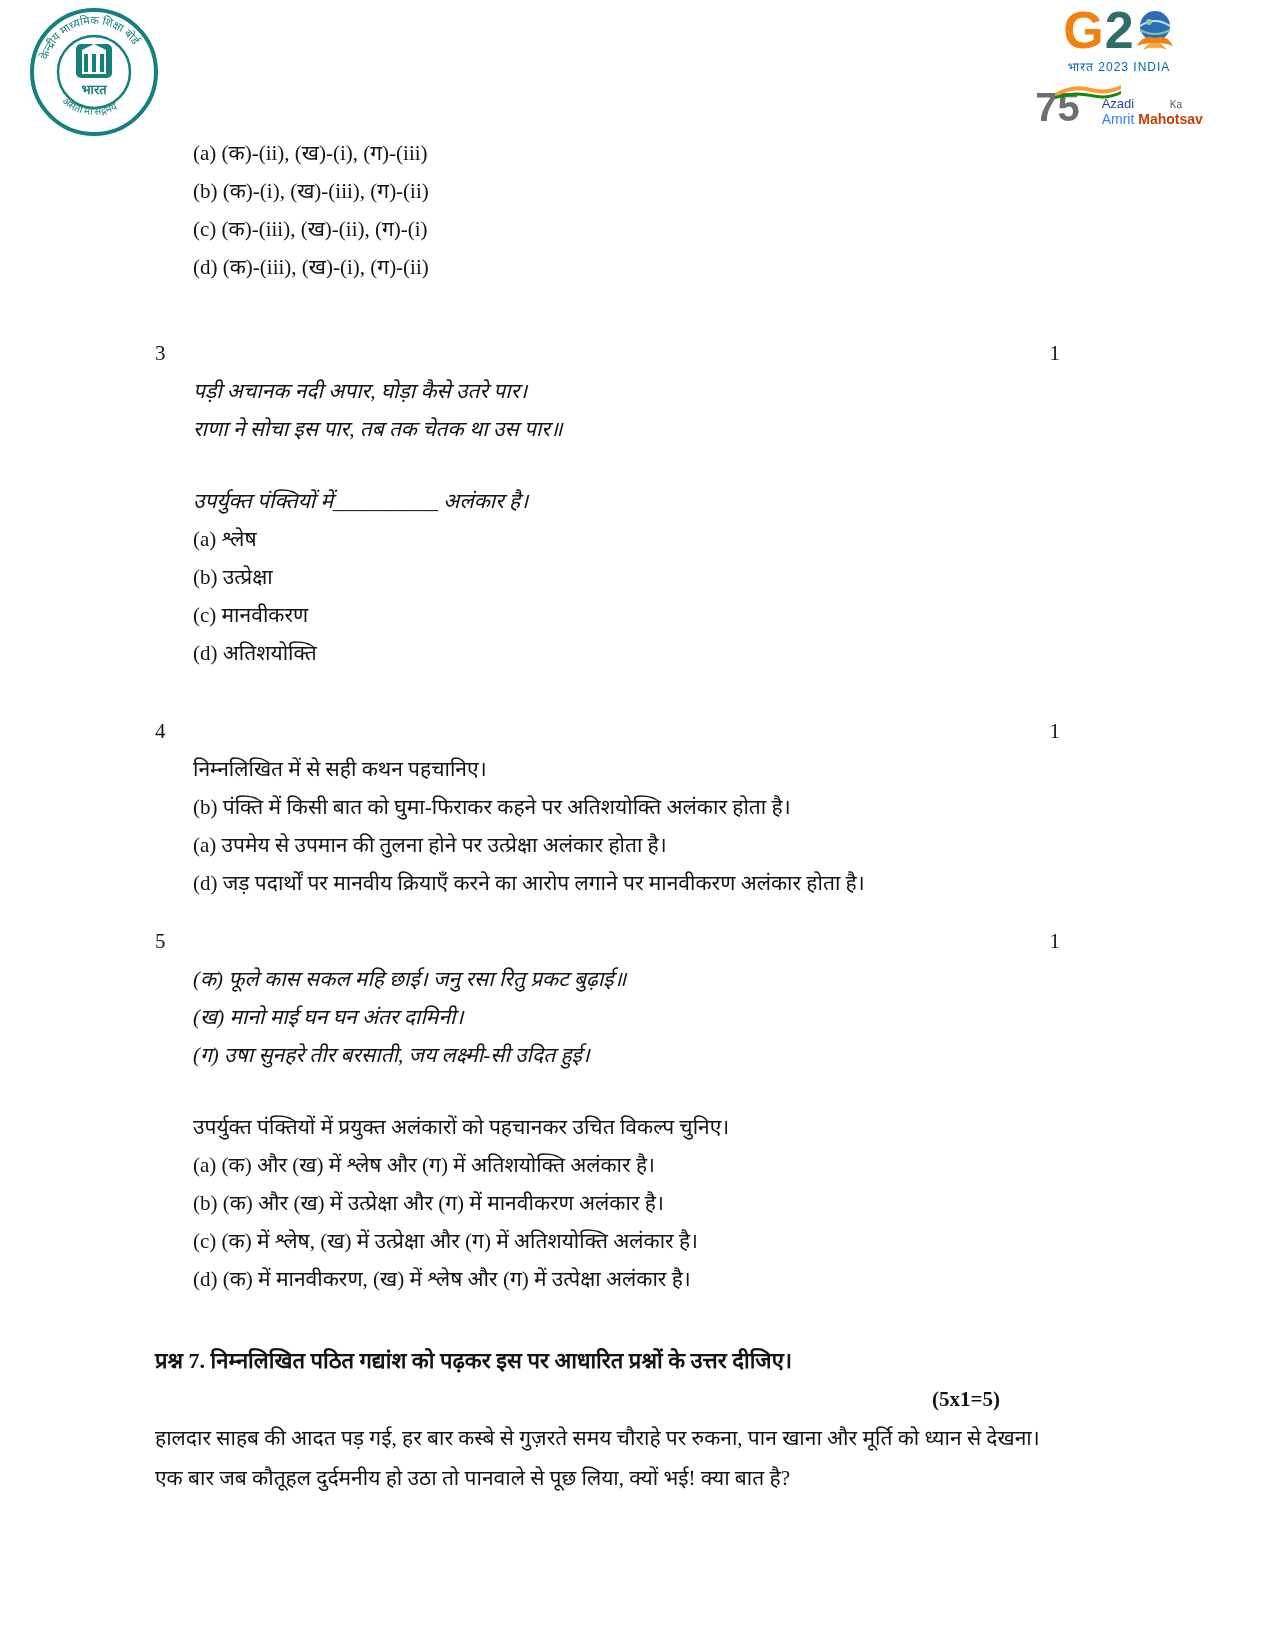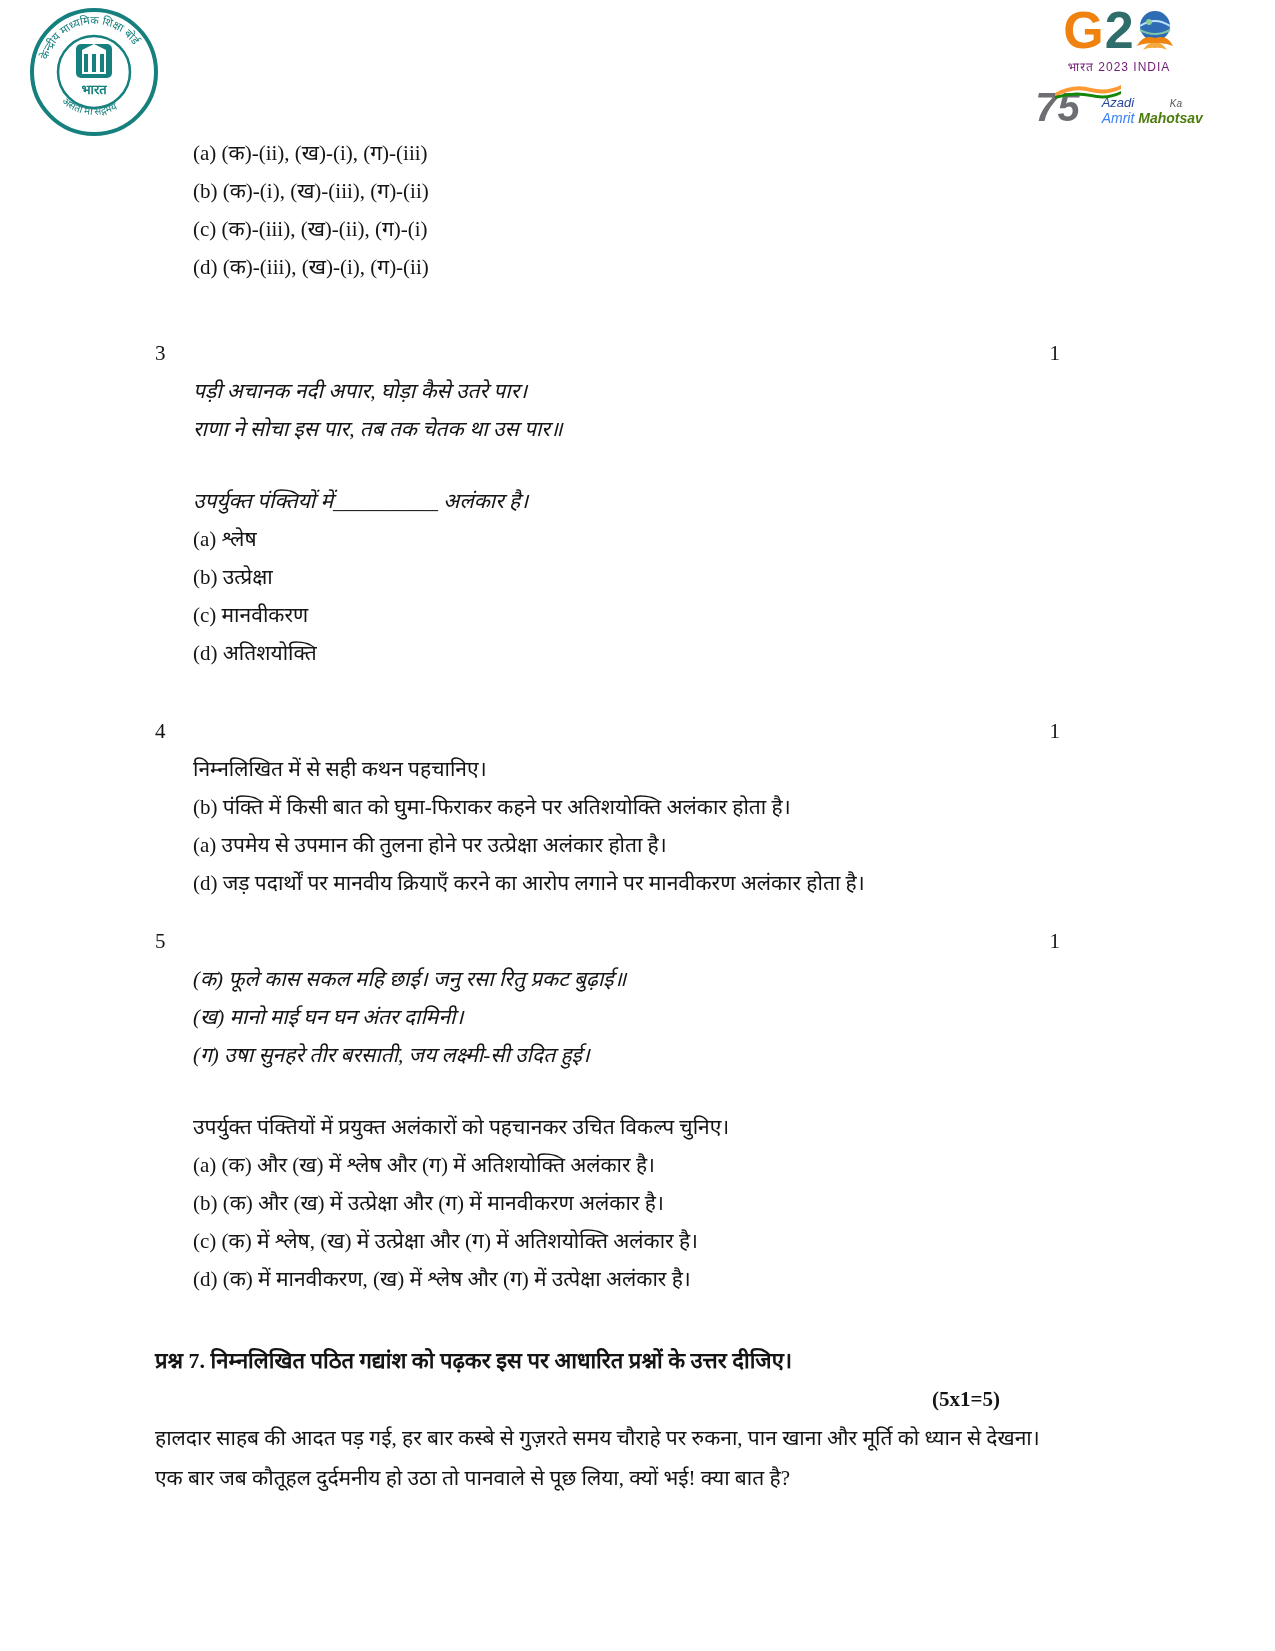--- a/index.html
+++ b/index.html
@@ -12,31 +12,31 @@
   }
   .page { position: relative; width: 1275px; height: 1651px; overflow: hidden; background: #fff; }
 
   
   .cbse-logo { position: absolute; left: 28px; top: 8px; width: 132px; height: 140px; }
   .g20-wrap { position: absolute; right: 56px; top: 2px; width: 200px; text-align: center; }
   .g20-row { display: flex; align-items: flex-start; justify-content: center; gap: 1px; height: 58px; }
   .g20-g { font-family: "Liberation Sans", sans-serif; font-size: 52px; font-weight: bold; color: #f0820f; line-height: 56px; }
   .g20-2 { font-family: "Liberation Sans", sans-serif; font-size: 52px; font-weight: bold; color: #2f6d6a; line-height: 56px; }
   .g20-globe { display: inline-block; margin-top: 6px; }
-  .g20-sub { font-family: "Liberation Sans", sans-serif; font-size: 12px; color: #701a75; margin-top: -2px; letter-spacing: 1px; }
-  .azadi { display: flex; justify-content: center; align-items: flex-start; gap: 22px; margin-top: 12px; font-style: italic; }
+  .g20-sub { font-family: "Liberation Sans", sans-serif; font-size: 12px; color: #0369a1; margin-top: -2px; letter-spacing: 1px; }
+  .azadi { display: flex; justify-content: center; align-items: center; gap: 22px; margin-top: 12px; }
   .azadi-75-box { position: relative; }
   .azadi-75 { font-family: "Liberation Sans", sans-serif; font-size: 40px; font-weight: bold; color: #6d6e71; line-height: 40px; }
   .azadi-ribbon { position: absolute; left: 20px; top: -4px; }
   .azadi-right { text-align: left; font-family: "Liberation Sans", sans-serif; margin-top: 8px; }
   .az-line1 { font-size: 13px; color: #27479e; }
   .az-ka { font-size: 10px; color: #555; margin-left: 32px; }
   .az-line2 { font-size: 14px; }
   .az-amrit { color: #3b82f6; }
-  .az-mahotsav { font-weight: bold; color: #4d7c0f; }
+  .az-mahotsav { font-weight: bold; color: #c2410c; }
 
   
   .content {
     position: absolute; left: 155px; top: 134px; width: 905px;
     font-size: 21px; color: #141414;
   }
   .line { line-height: 38px; white-space: nowrap; }
   .gap { height: 34px; }
   .indented { margin-left: 38px; }
   .qblock { display: flex; align-items: flex-start; }

